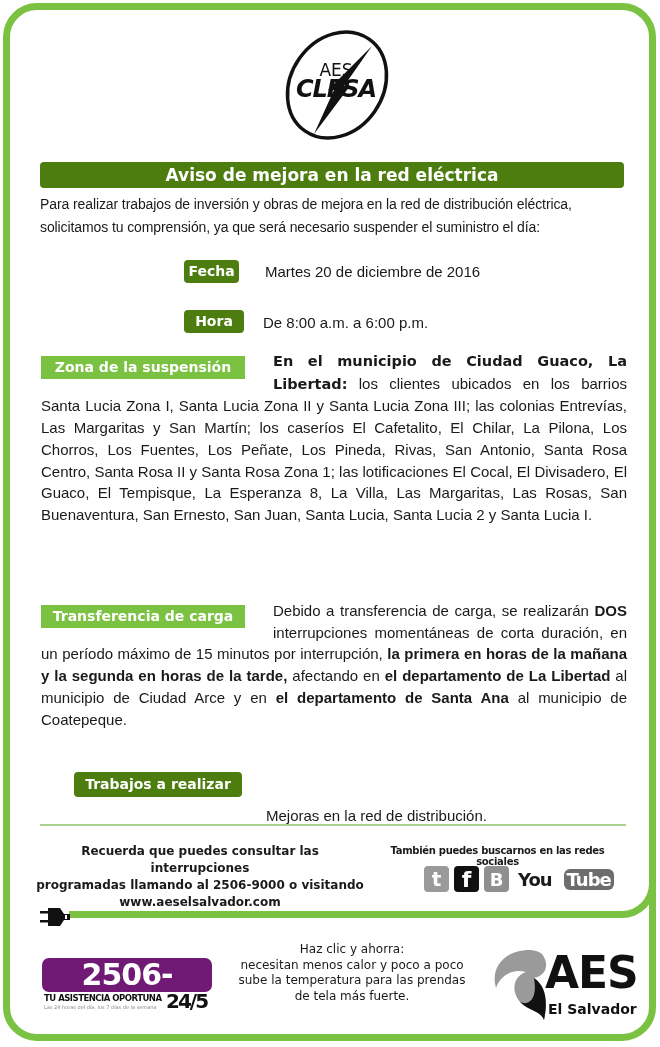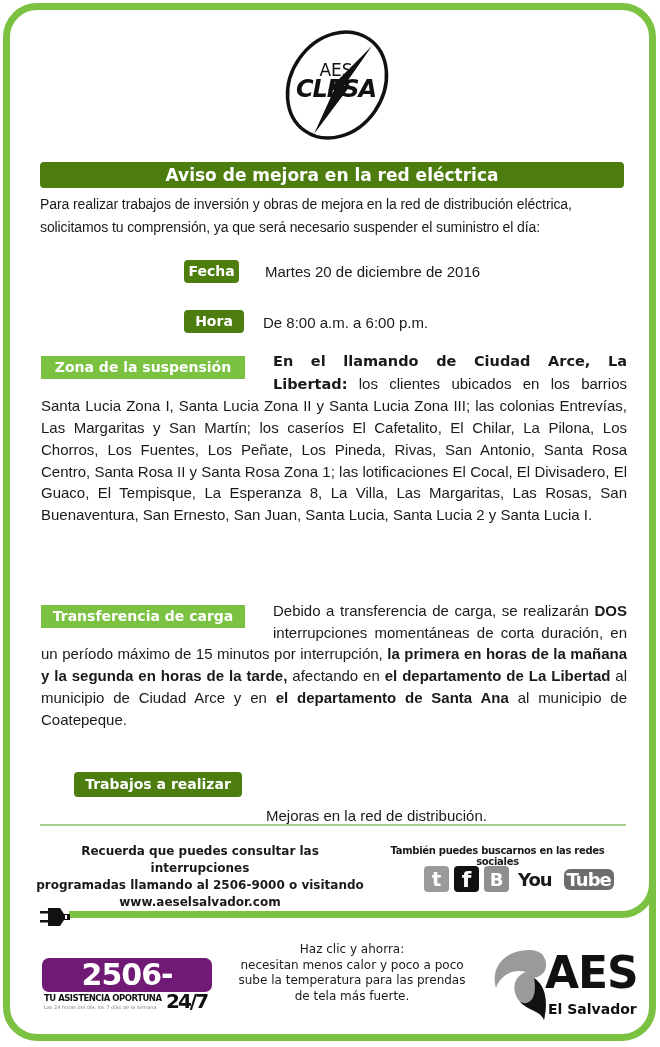--- a/index.html
+++ b/index.html
@@ -89,21 +89,21 @@
 <div class="green-bar title-bar">Aviso de mejora en la red eléctrica</div>
 <div class="intro">Para realizar trabajos de inversión y obras de mejora en la red de distribución eléctrica, solicitamos tu comprensión, ya que será necesario suspender el suministro el día:</div>
 
 <div class="green-bar label-fecha">Fecha</div>
 <div class="val-fecha">Martes 20 de diciembre de 2016</div>
 <div class="green-bar label-hora">Hora</div>
 <div class="val-hora">De 8:00 a.m. a 6:00 p.m.</div>
 
 <div class="para zona">
   <div class="float-label">Zona de la suspensión</div>
-  <b style="font-family:'DejaVu Sans',sans-serif;font-size:14.5px;">En el llamando de Ciudad Arce, La Libertad:</b>
+  <b style="font-family:'DejaVu Sans',sans-serif;font-size:14.5px;">En el municipio de Ciudad Guaco, La Libertad:</b>
   <span>los clientes ubicados en los barrios Santa Lucia Zona I, Santa Lucia Zona II y Santa Lucia Zona III; las colonias Entrevías, Las Margaritas y San Martín; los caseríos El Cafetalito, El Chilar, La Pilona, Los Chorros, Los Fuentes, Los Peñate, Los Pineda, Rivas, San Antonio, Santa Rosa Centro, Santa Rosa II y Santa Rosa Zona 1; las lotificaciones El Cocal, El Divisadero, El Guaco, El Tempisque, La Esperanza 8, La Villa, Las Margaritas, Las Rosas, San Buenaventura, San Ernesto, San Juan, Santa Lucia, Santa Lucia 2 y Santa Lucia I.</span>
 </div>
 
 <div class="para transfer">
   <div class="float-label">Transferencia de carga</div>
   <span>Debido a transferencia de carga, se realizarán </span><b>DOS</b><span> interrupciones momentáneas de corta duración, en un período máximo de 15 minutos por interrupción, </span><b>la primera en horas de la mañana y la segunda en horas de la tarde,</b><span> afectando en </span><b>el departamento de La Libertad</b><span> al municipio de Ciudad Arce y en </span><b>el departamento de Santa Ana</b><span> al municipio de Coatepeque.</span>
 </div>
 
 <div class="green-bar label-trabajos">Trabajos a realizar</div>
 <div class="val-trabajos">Mejoras en la red de distribución.</div>
@@ -130,21 +130,21 @@
 <svg class="plug" viewBox="0 0 30 24">
   <rect x="0" y="6" width="8" height="2.5" fill="#111"></rect>
   <rect x="0" y="15" width="8" height="2.5" fill="#111"></rect>
   <path d="M8 3 L20 3 L24 9 L30 9 L30 15 L24 15 L20 21 L8 21 Z" fill="#111"></path>
   <rect x="25" y="10" width="2" height="4" fill="#fff"></rect>
 </svg>
 
 <div class="phone-box">2506-9000</div>
 <div class="tagline">TU ASISTENCIA OPORTUNA</div>
 <div class="tagline-sub">Las 24 horas del día, los 7 días de la semana</div>
-<div class="badge247">24/7</div>
+<div class="badge247">24/5</div>
 
 <div class="tip">
   <div>Haz clic y ahorra:</div>
   <div>necesitan menos calor y poco a poco</div>
   <div>sube la temperatura para las prendas</div>
   <div>de tela más fuerte.</div>
 </div>
 
 <svg class="aes-logo" viewBox="0 0 140 76">
   <path d="M40 4 C14 4 0 22 6 42 C10 30 22 22 36 26 C24 30 20 44 30 56 C40 66 50 64 54 74 C58 56 56 40 44 32 C56 30 60 18 52 8 C48 5 44 4 40 4 Z" fill="#9a9a9a"></path>

